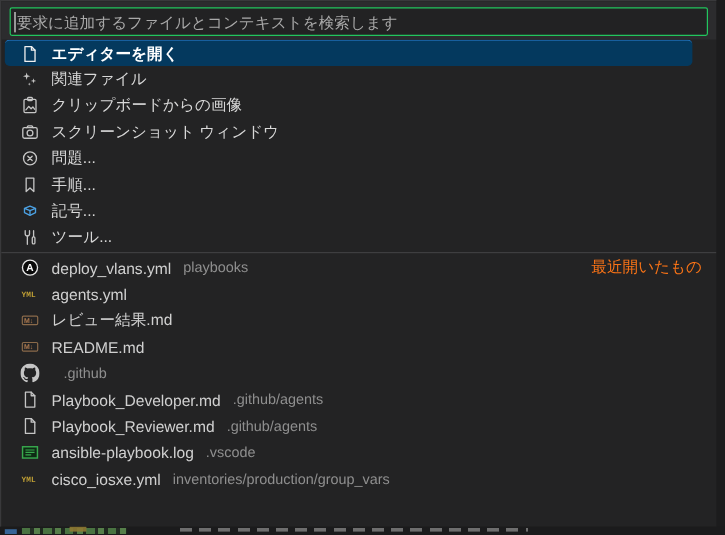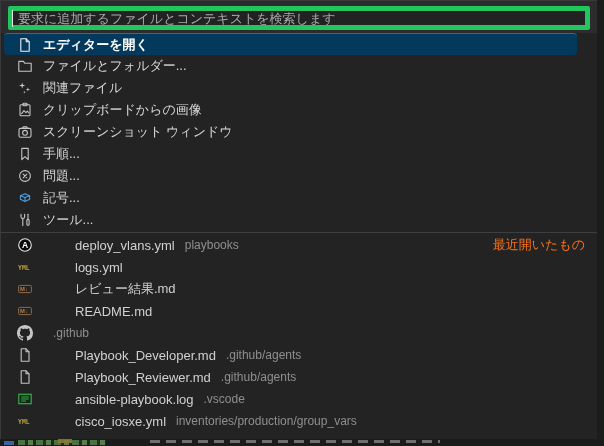--- a/index.html
+++ b/index.html
@@ -2,32 +2,32 @@
 <html><head>
 <meta charset="utf-8">
 <style>
   html,body{margin:0;padding:0;width:604px;height:446px;overflow:hidden;
     background:#1c1c1d;font-family:"Liberation Sans","DejaVu Sans",sans-serif;}
   .quick-pick{position:absolute;left:0;top:0;width:597px;height:439px;
     background:#232324;border-left:1px solid #39393b;border-top:1px solid #39393b;
     box-sizing:border-box;overflow:hidden;}
   .qp-header{position:relative;height:32px;background:#2c2c2e;padding:5px 7px 0;box-sizing:border-box;}
   .qp-input{width:100%;height:24px;box-sizing:border-box;background:#222223;
-    border:5px solid #22c55e;border-radius:2px;color:#3b82f6;font-size:13px;
+    border:1px solid #22c55e;border-radius:2px;color:#3b82f6;font-size:13px;
     padding:0 6px 0 5px;outline:none;font-family:inherit;}
   .qp-input::placeholder{color:#a9a9a9;opacity:1;}
   .caret{position:absolute;left:11px;top:9px;width:1px;height:17px;background:#e6e6e6;}
   .qp-list{width:100%;}
   .list-row{position:relative;height:22px;display:flex;align-items:center;
     padding-left:16px;box-sizing:border-box;cursor:pointer;}
   .row-icon{width:16px;height:16px;margin-right:10px;flex:none;display:flex;
     align-items:center;justify-content:center;color:#c5c5c5;}
   .row-icon svg{display:block;}
   .row-label{font-size:13px;color:#d8d8d8;white-space:nowrap;}
-  .row-name{font-size:13px;color:#d0d0d0;white-space:nowrap;margin-left:32px;}
+  .row-name{font-size:13px;color:#d0d0d0;white-space:nowrap;}
   .row-desc{font-size:12px;color:#8f8f8f;margin-left:10px;white-space:nowrap;}
   .row-desc:empty{margin-left:0;}
   .list-row.selected{background:#04395e;border-radius:4px;margin:0 20px 0 3px;
     padding-left:13px;border-top:1px solid #1d6fb8;}
   .list-row.selected .row-label{color:#ffffff;font-weight:600;}
   .list-row.selected .row-icon{color:#efefef;}
   .qp-separator{height:1px;background:#3e3e40;margin:1px 0;}
   .recent-label{position:absolute;right:12px;top:50%;transform:translateY(-50%);
     color:#f97316;font-size:13px;}
   .under-strip{position:absolute;left:0;top:439px;width:604px;height:7px;background:#1b1b1c;}
@@ -53,28 +53,20 @@
           <svg width="16" height="16" viewBox="0 0 16 16">
             <path fill="none" stroke="currentColor" stroke-width="1.1" stroke-linejoin="round" stroke-linecap="round" d="M3.8 1.8h5.4l3 3v9.4H3.8z"></path>
             <path fill="none" stroke="currentColor" stroke-width="1.1" stroke-linejoin="round" stroke-linecap="round" d="M9.2 1.8v3h3"></path>
           </svg>
         </span>
         <span class="row-label">エディターを開く</span>
       </div>
       <div class="list-row">
         <span class="row-icon">
           <svg width="16" height="16" viewBox="0 0 16 16">
-            <path fill="none" stroke="currentColor" stroke-width="1.1" stroke-linejoin="round" stroke-linecap="round" d="M1.8 3.4h4.6l1.5 1.9h6.3v7.9H1.8z"></path>
-          </svg>
-        </span>
-        <span class="row-label">ファイルとフォルダー...</span>
-      </div>
-      <div class="list-row">
-        <span class="row-icon">
-          <svg width="16" height="16" viewBox="0 0 16 16">
             <path fill="currentColor" d="M5.2 2.4 5.9 4.8 8.3 5.5 5.9 6.2 5.2 8.6 4.5 6.2 2.1 5.5 4.5 4.8Z"></path>
             <path fill="currentColor" d="M10.9 7.2 11.4 8.9 13.1 9.4 11.4 9.9 10.9 11.6 10.4 9.9 8.7 9.4 10.4 8.9Z"></path>
             <path fill="currentColor" d="M7.4 10.7 7.7 11.8 8.8 12.1 7.7 12.4 7.4 13.5 7.1 12.4 6 12.1 7.1 11.8Z"></path>
           </svg>
         </span>
         <span class="row-label">関連ファイル</span>
       </div>
       <div class="list-row">
         <span class="row-icon">
           <svg width="16" height="16" viewBox="0 0 16 16">
@@ -91,33 +83,33 @@
             <rect fill="none" stroke="currentColor" stroke-width="1.1" stroke-linejoin="round" stroke-linecap="round" x="2" y="4.4" width="12" height="8.8" rx="1.4"></rect>
             <circle fill="none" stroke="currentColor" stroke-width="1.1" stroke-linejoin="round" stroke-linecap="round" cx="8" cy="8.8" r="2.4"></circle>
             <path fill="none" stroke="currentColor" stroke-width="1.1" stroke-linejoin="round" stroke-linecap="round" d="M5.4 4.4 6.4 2.9h3.2l1 1.5"></path>
           </svg>
         </span>
         <span class="row-label">スクリーンショット ウィンドウ</span>
       </div>
       <div class="list-row">
         <span class="row-icon">
           <svg width="16" height="16" viewBox="0 0 16 16">
-            <path fill="none" stroke="currentColor" stroke-width="1.1" stroke-linejoin="round" stroke-linecap="round" d="M4.8 2.4h6.4v11.2l-3.2-2.9-3.2 2.9z"></path>
-          </svg>
-        </span>
-        <span class="row-label">手順...</span>
-      </div>
-      <div class="list-row">
-        <span class="row-icon">
-          <svg width="16" height="16" viewBox="0 0 16 16">
             <circle fill="none" stroke="currentColor" stroke-width="1.1" stroke-linejoin="round" stroke-linecap="round" cx="8" cy="8" r="5.4"></circle>
             <path fill="none" stroke="currentColor" stroke-width="1.1" stroke-linejoin="round" stroke-linecap="round" d="M6.2 6.2l3.6 3.6M9.8 6.2l-3.6 3.6"></path>
           </svg>
         </span>
         <span class="row-label">問題...</span>
+      </div>
+      <div class="list-row">
+        <span class="row-icon">
+          <svg width="16" height="16" viewBox="0 0 16 16">
+            <path fill="none" stroke="currentColor" stroke-width="1.1" stroke-linejoin="round" stroke-linecap="round" d="M4.8 2.4h6.4v11.2l-3.2-2.9-3.2 2.9z"></path>
+          </svg>
+        </span>
+        <span class="row-label">手順...</span>
       </div>
       <div class="list-row">
         <span class="row-icon">
           <svg width="16" height="16" viewBox="0 0 16 16">
             <path fill="none" stroke="#4ba0e1" stroke-width="1.1" stroke-linejoin="round" d="M8 3.8 12.6 5.7 8 7.6 3.4 5.7Z"></path>
             <path fill="none" stroke="#4ba0e1" stroke-width="1.1" stroke-linejoin="round" d="M3.4 5.7v3.5L8 11.4l4.6-2.2V5.7"></path>
             <path fill="none" stroke="#4ba0e1" stroke-width="1.1" d="M8 7.6v3.8"></path>
           </svg>
         </span>
         <span class="row-label">記号...</span>
@@ -146,21 +138,21 @@
         <span class="row-name">deploy_vlans.yml</span>
         <span class="row-desc">playbooks</span>
         <span class="recent-label">最近開いたもの</span>
       </div>
       <div class="list-row">
         <span class="row-icon">
           <svg width="16" height="16" viewBox="0 0 16 16">
             <text x="1" y="10.6" font-size="6.5" font-weight="bold" fill="#bf9f35" font-family="Liberation Mono,monospace">YML</text>
           </svg>
         </span>
-        <span class="row-name">logs.yml</span>
+        <span class="row-name">agents.yml</span>
       </div>
       <div class="list-row">
         <span class="row-icon">
           <svg width="16" height="16" viewBox="0 0 16 16">
             <rect x="1.6" y="4.4" width="12.8" height="7.2" rx="1" fill="none" stroke="#8a6a4a" stroke-width="1"></rect>
             <text x="3" y="10.1" font-size="5.8" font-weight="bold" fill="#b07c50" font-family="Liberation Sans,sans-serif">M↓</text>
           </svg>
         </span>
         <span class="row-name">レビュー結果.md</span>
         <span class="row-desc"></span>

